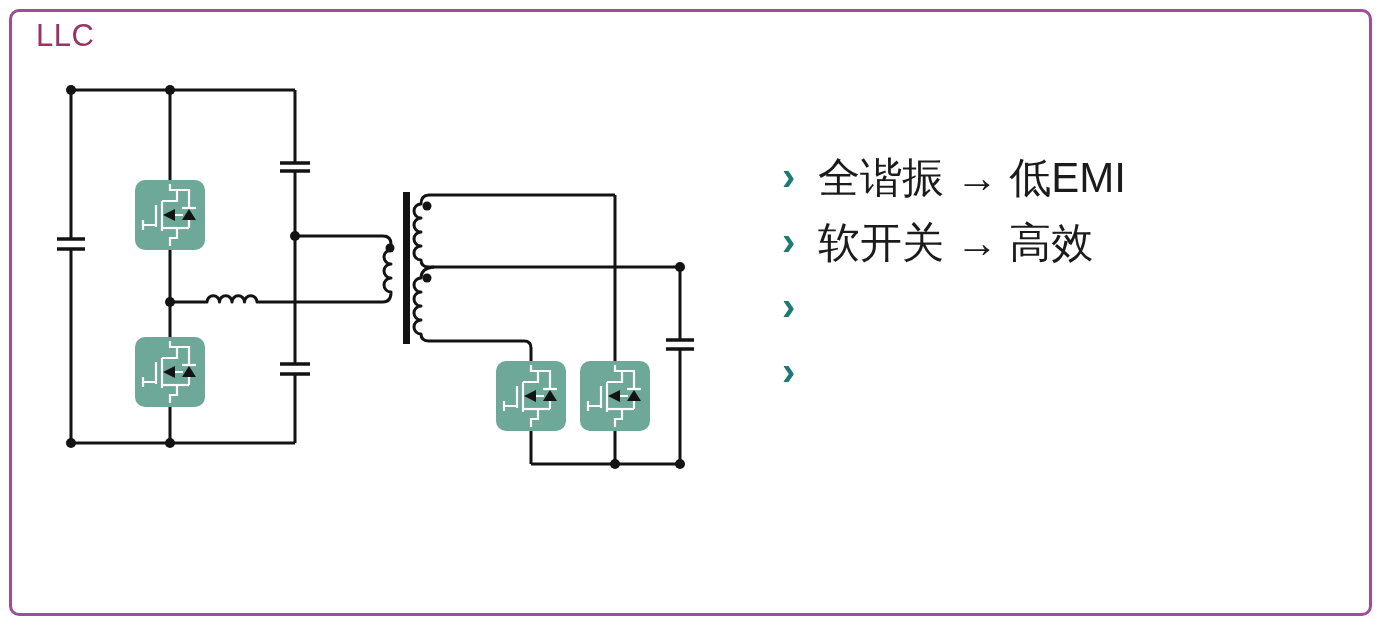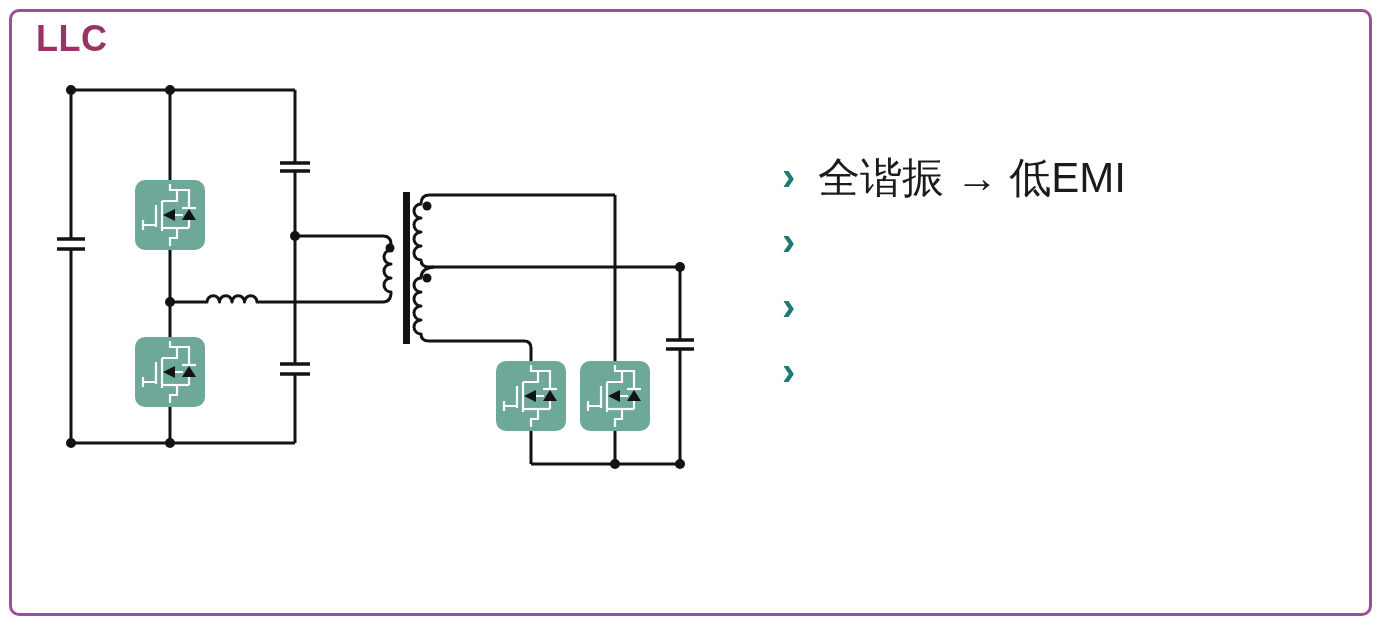--- a/index.html
+++ b/index.html
@@ -7,21 +7,21 @@
     width:1384px;height:628px;position:relative;overflow:hidden;
     font-family:"Liberation Sans","DejaVu Sans",sans-serif;
   }
   .frame{
     position:absolute;left:9px;top:9px;width:1363px;height:607px;
     border:3px solid var(--border_color,#A04C96);
     border-radius:10px;box-sizing:border-box;pointer-events:none;
   }
   .slide-title{
     position:absolute;left:36px;top:18px;
-    font-size:36px;font-weight:700;letter-spacing:.5px;
+    font-size:31px;font-weight:400;letter-spacing:.5px;
     color:var(--accent_color,#993366);
   }
   .circuit-svg{position:absolute;left:0;top:0;width:1384px;height:628px;}
   .wire{stroke:var(--wire_color,#131313);stroke-width:3;fill:none;stroke-linecap:butt;stroke-linejoin:round;}
   .plate{stroke:var(--wire_color,#131313);stroke-width:3.5;fill:none;stroke-linecap:butt;}
   .dot{fill:var(--wire_color,#131313);}
   .core{fill:var(--wire_color,#131313);}
   .fet-body{fill:var(--mosfet_color,#6EA898);}
   .fet-line{stroke:#ffffff;stroke-width:2.2;fill:none;stroke-linecap:butt;stroke-linejoin:miter;}
   .fet-black{fill:#131313;}
@@ -122,20 +122,21 @@
   <use href="#fet" x="580" y="361"></use>
 </svg>
 
 <ul class="bullets">
   <li>
     <span class="bullet-marker">›</span>
     <span class="bullet-text">全谐振 → 低EMI</span>
   </li>
   <li>
     <span class="bullet-marker">›</span>
+    <span class="bullet-text">软开关 → 高效</span>
   </li>
   <li>
     <span class="bullet-marker">›</span>
   </li>
   <li>
     <span class="bullet-marker">›</span>
   </li>
 </ul>
 
 </body></html>

